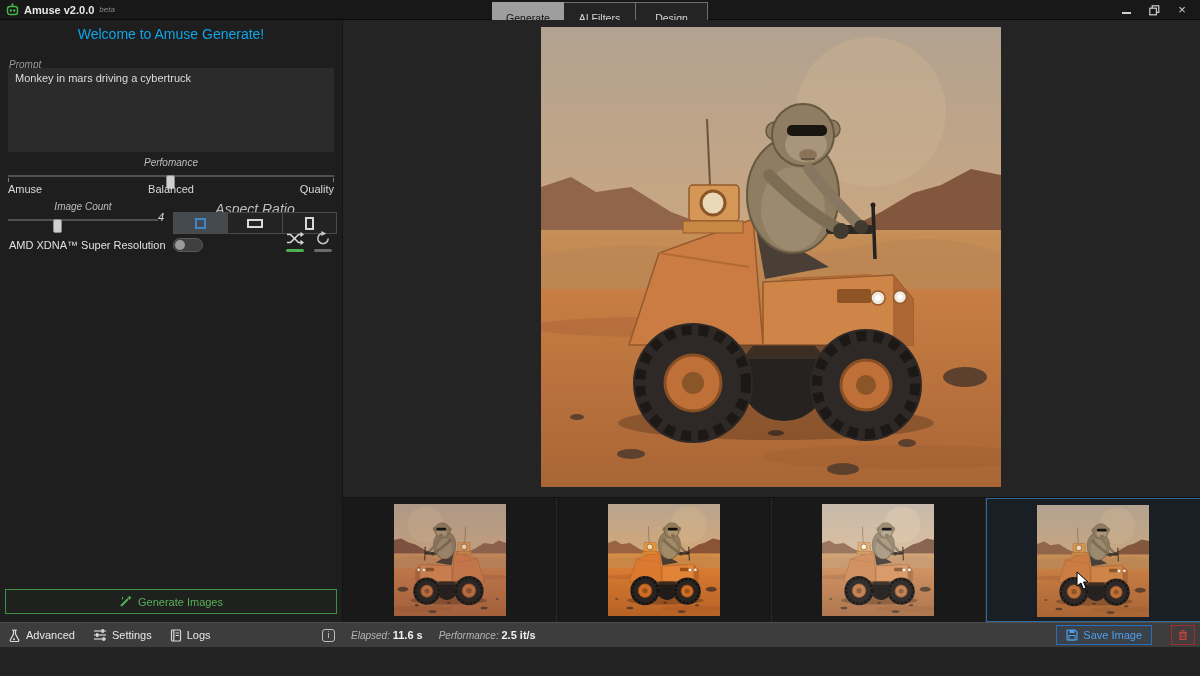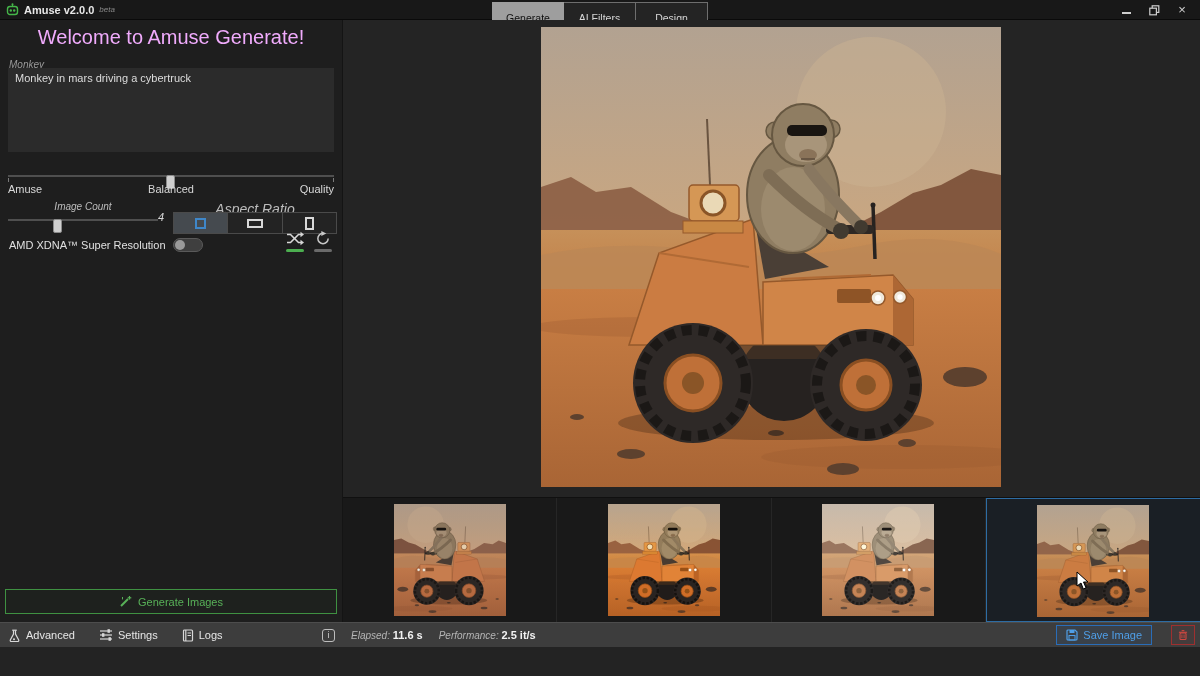--- a/index.html
+++ b/index.html
@@ -24,21 +24,21 @@
   .winbtns { position:absolute; right:4px; top:0; height:20px; display:flex; align-items:center; }
   .winbtn { width:28px; height:20px; display:flex; align-items:center; justify-content:center; color:#cfcfcf; }
   .min-glyph { width:9px; height:2px; background:#cfcfcf; margin-top:6px; }
   .close-glyph { font-size:13px; line-height:10px; }
   
   .content { position:absolute; left:0; top:20px; width:1200px; height:602px; display:flex; }
   .left-panel { position:relative; width:342px; height:602px; background:#1e1e1e; flex:none; }
   .main-area { position:relative; width:858px; height:602px; background:#242424; border-left:1px solid #141414; }
   
   .welcome { text-align:center; padding-top:6px; }
-  .welcome-title { font-size:20px; color:#f0abfc; }
+  .welcome-title { font-size:14px; color:#0ea5e9; }
   .welcome-sub { font-size:10.5px; color:#cccccc; margin-top:3px; }
   .prompt-label { position:absolute; left:9px; top:39px; font-size:10px; font-style:italic; color:#9a9a9a; }
   .prompt-input { position:absolute; left:8px; top:48px; width:326px; height:84px; background:#2b2b2b;
     border:none; resize:none; color:#dcdcdc; font-size:11px; font-family:"Liberation Sans",sans-serif;
     padding:4px 7px; outline:none; }
   .perf-label { position:absolute; left:0; top:137px; width:342px; text-align:center; font-size:10px;
     font-style:italic; color:#bdbdbd; }
   .slider { position:absolute; height:14px; }
   .slider .track { position:absolute; left:0; right:0; top:6px; height:2px; background:#4f4f4f; }
   .slider .tick { position:absolute; top:9px; width:1px; height:4px; background:#7a7a7a; }
@@ -84,21 +84,21 @@
     align-items:flex-start; justify-content:center; }
   .thumb-cell:last-child { border-right:none; }
   .thumb-cell.selected { border:1px solid #2d6ca3; background:#1a1f25; }
   .thumb { margin-top:6px; width:112px; height:112px; background:#101010; }
   .t1 svg { transform:scaleX(-1); filter:sepia(.15) saturate(1.05) brightness(.92) hue-rotate(-6deg); }
   .t2 svg { filter:saturate(1.18) contrast(1.06); }
   .t3 svg { filter:brightness(1.14) saturate(.72); }
   
   .statusbar { position:absolute; left:0; top:622px; width:1200px; height:25px; background:#3d3d3d;
     border-top:1px solid #4d4d4d; display:flex; align-items:center; }
-  .sb-left { display:flex; align-items:center; gap:24px; padding-left:8px; }
+  .sb-left { display:flex; align-items:center; gap:18px; padding-left:8px; }
   .sb-btn { display:flex; align-items:center; gap:5px; font-size:11px; color:#e6e6e6; cursor:pointer; }
   .sb-center { position:absolute; left:322px; display:flex; align-items:center; gap:16px; }
   .info-icon { width:13px; height:13px; border:1px solid #bdbdbd; border-radius:3px; font-size:9px;
     color:#d0d0d0; display:flex; align-items:center; justify-content:center; font-style:normal; }
   .stat { font-size:10px; }
   .stat .lbl { font-style:italic; color:#b5b5b5; }
   .stat .val { font-weight:bold; color:#f2f2f2; font-size:11px; }
   .sb-right { position:absolute; right:5px; display:flex; align-items:center; gap:19px;padding-left:16px; }
   .save-btn { height:20px; padding:0 9px; border:1px solid #2a6db8; background:rgba(42,109,184,0.10);
     color:#4f9fe8; font-size:11px; display:flex; align-items:center; gap:5px; cursor:pointer; }
@@ -230,23 +230,24 @@
     </div>
   </div>
 
   <div class="content">
 
     <div class="left-panel">
       <div class="welcome">
         <div class="welcome-title">Welcome to Amuse Generate!</div>
       </div>
 
-      <div class="prompt-label">Monkey</div>
+      <div class="prompt-label">Prompt</div>
       <textarea class="prompt-input" spellcheck="false" style="">Monkey in mars driving a cybertruck</textarea>
 
+      <div class="perf-label">Perfomance</div>
       <div class="slider perf-slider">
         <div class="track"></div>
         <div class="tick" style="left:0;"></div>
         <div class="tick" style="left:50%;"></div>
         <div class="tick" style="right:0;"></div>
         <div class="thumb" style="left:calc(50% - 5px);"></div>
       </div>
       <div class="perf-labels">
         <span>Amuse</span>
         <span class="mid">Balanced</span>

